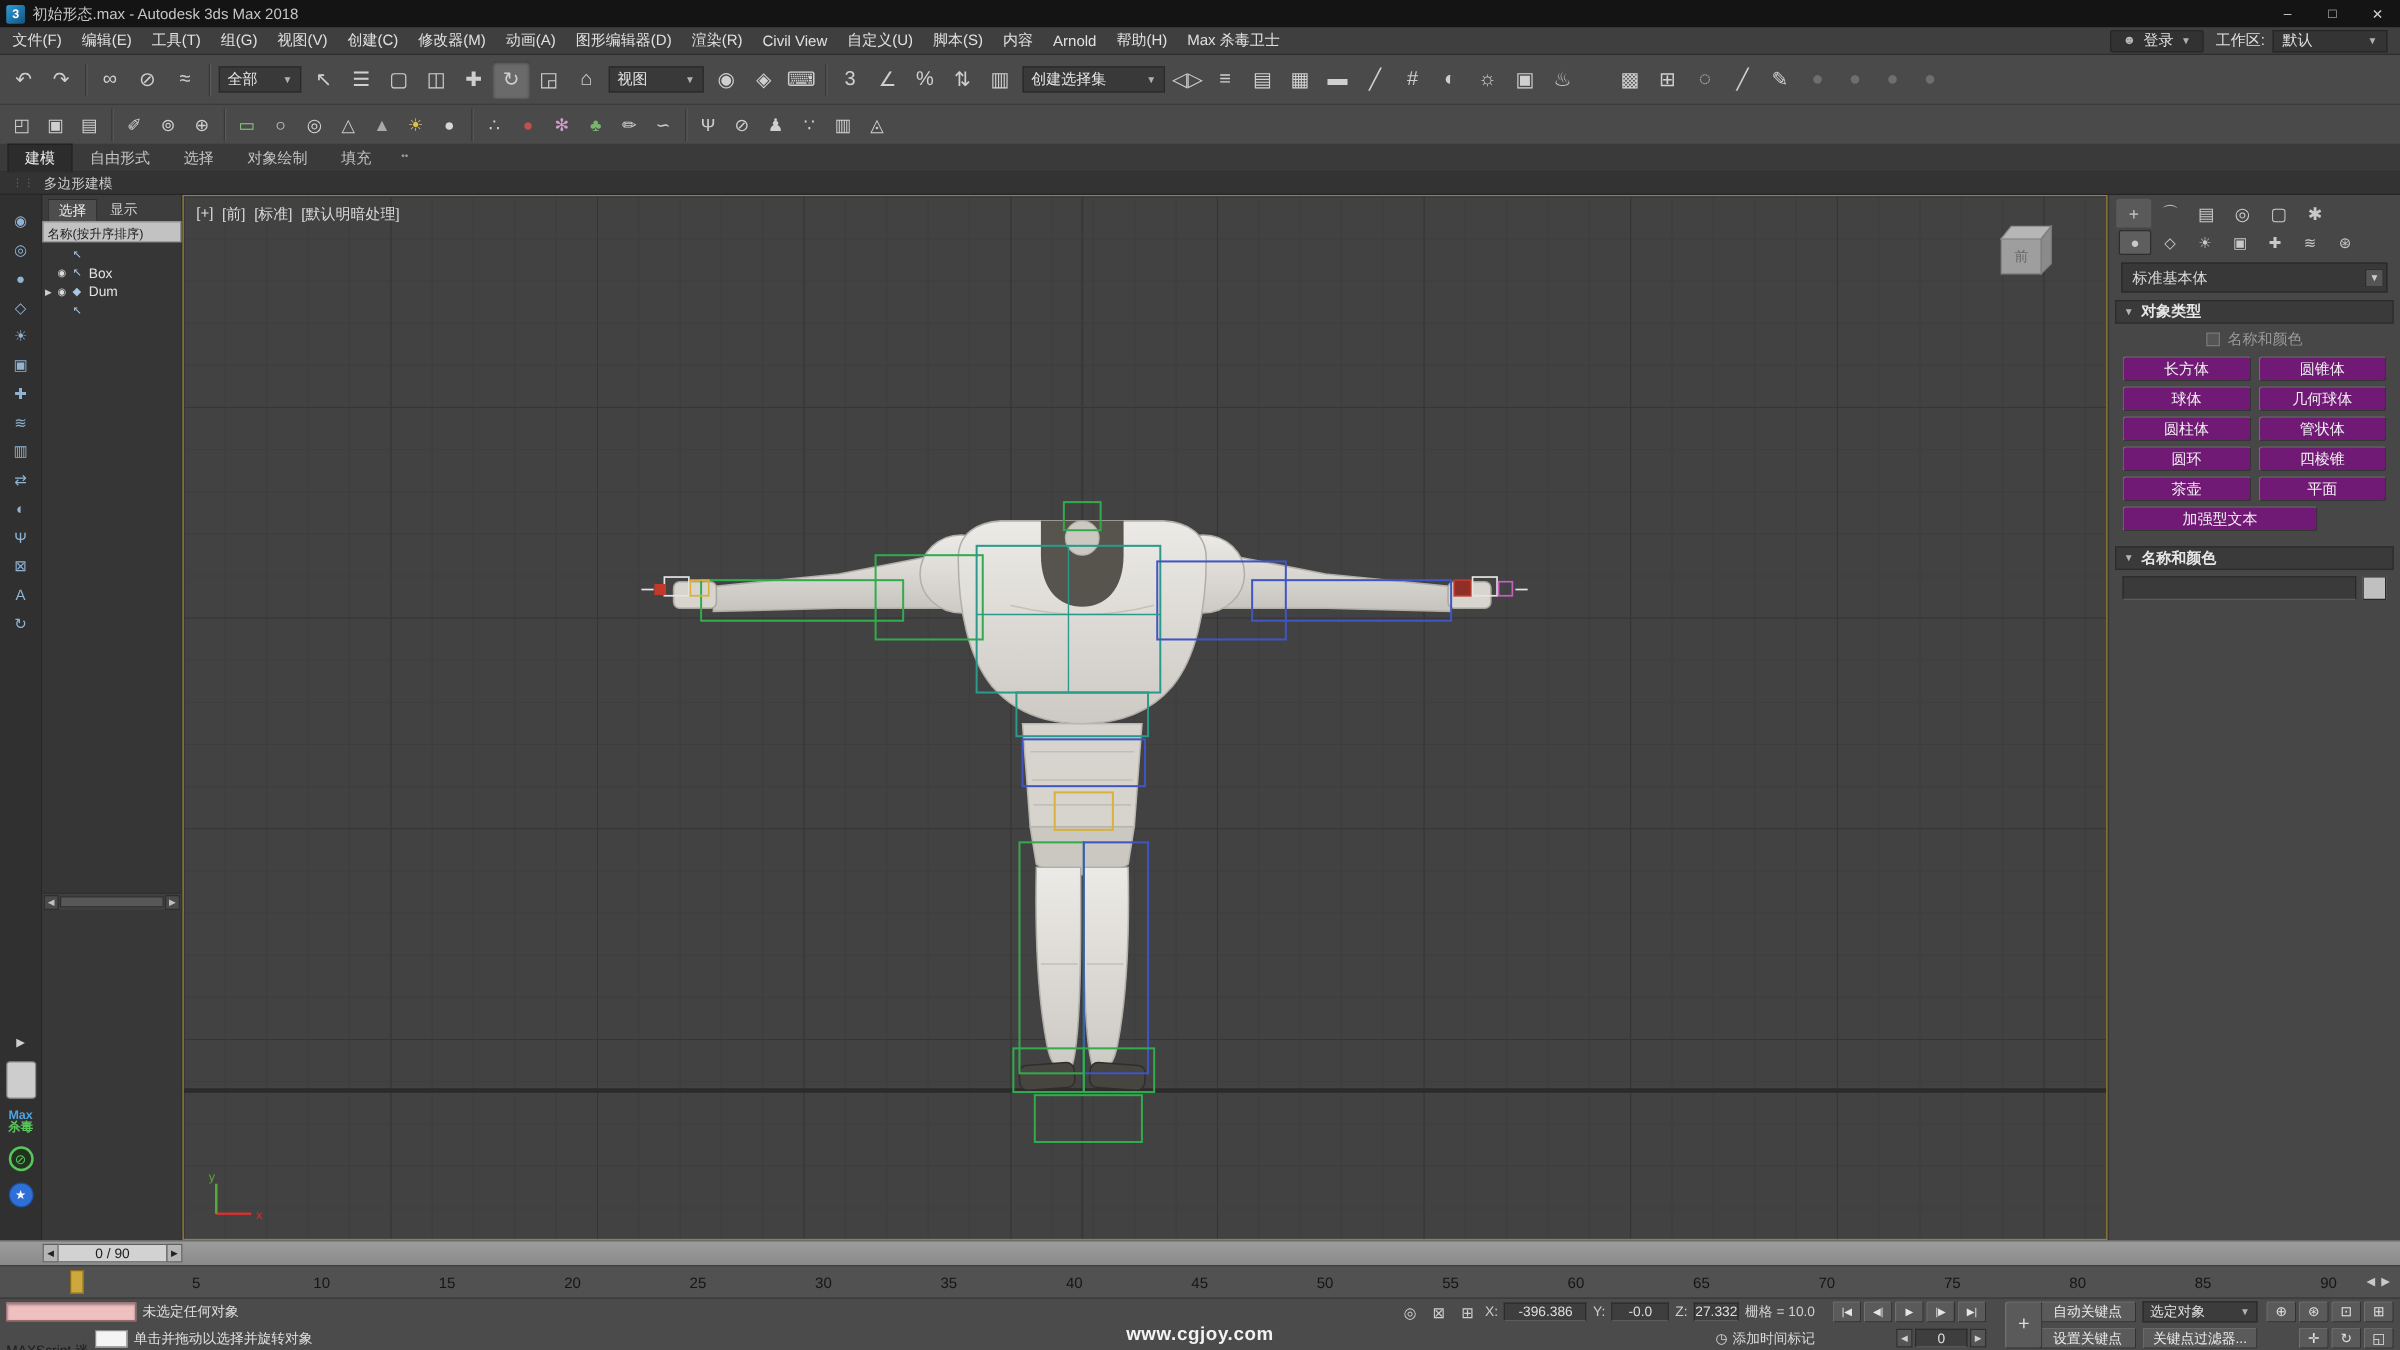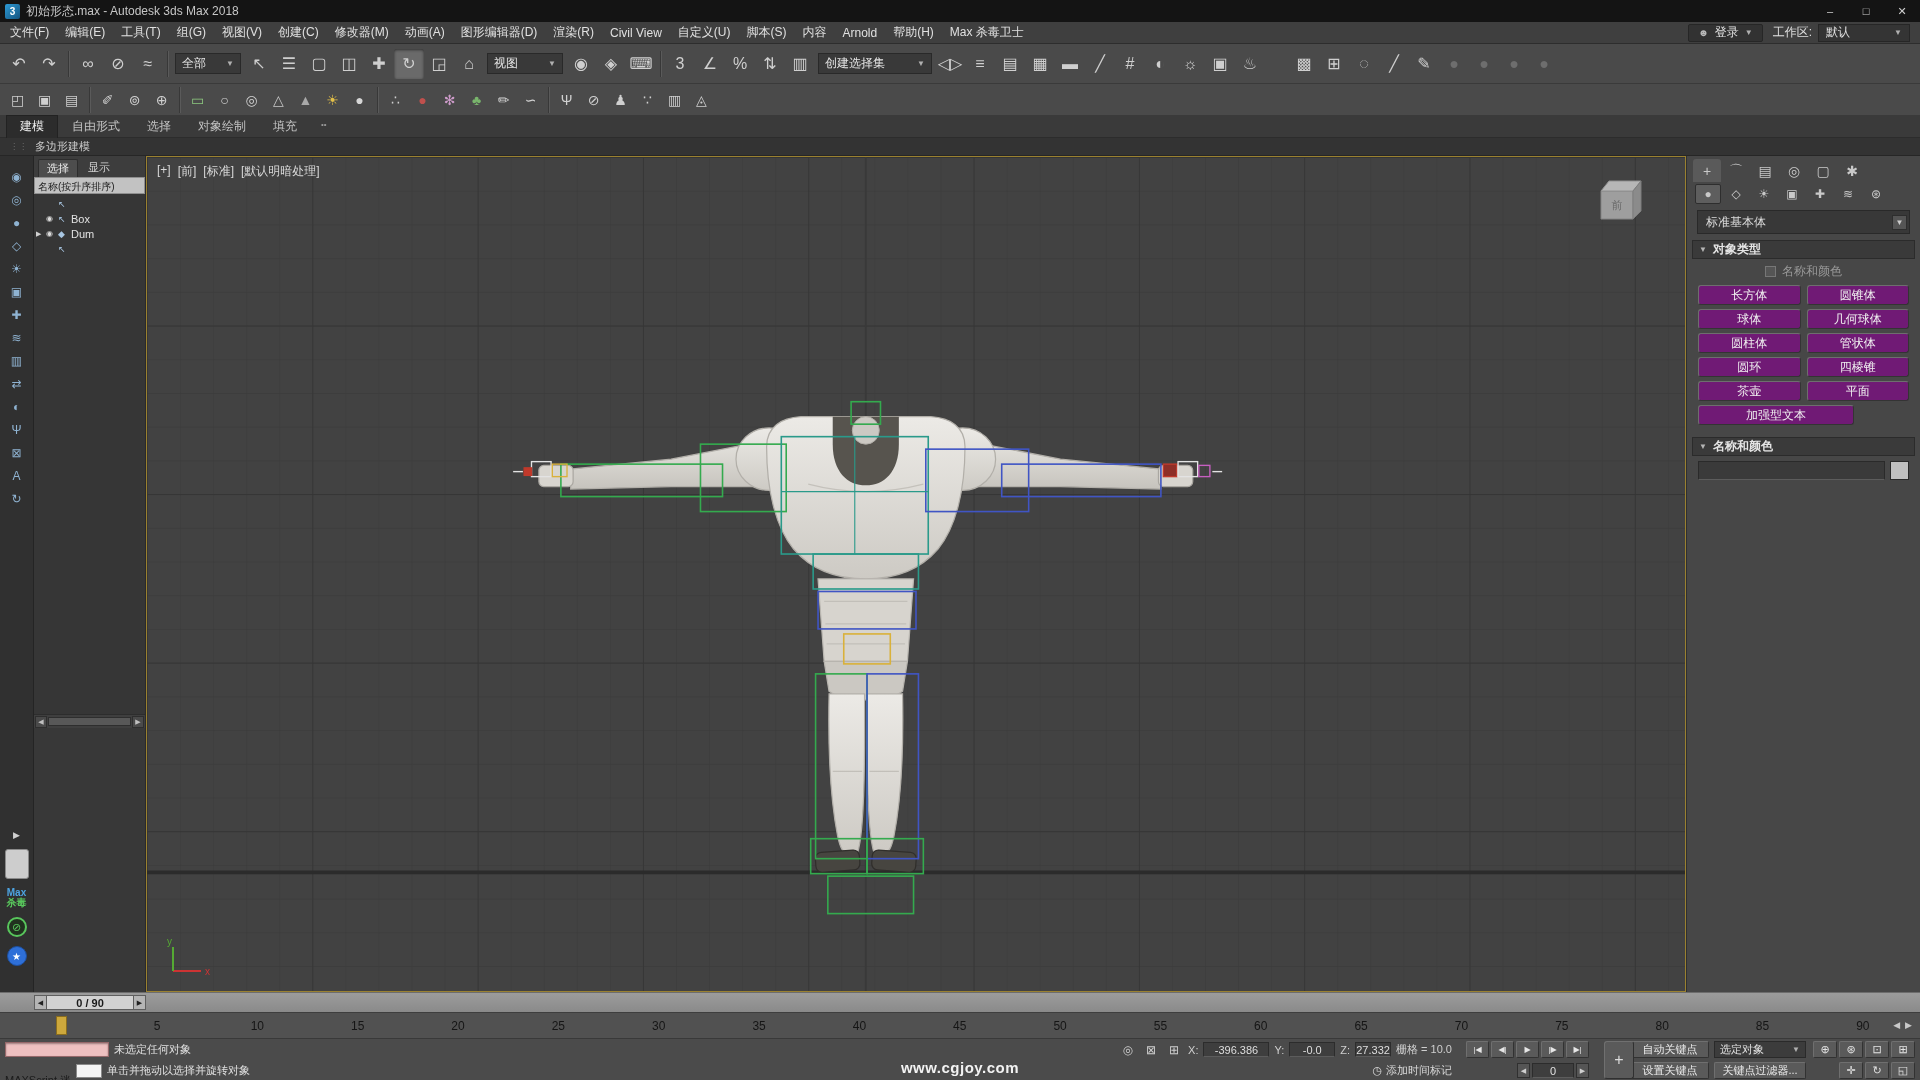--- a/index.html
+++ b/index.html
@@ -103,21 +103,21 @@
   .objbtn:last-child{grid-column:1/-1;width:74%;justify-self:start;}
   .namerow{display:flex;gap:5px;padding:5px 6px;align-items:center;}
   .nameinput{flex:1;height:19px;background:#3a3a3a;border:1px solid #2a2a2a;border-bottom-color:#5c5c5c;}
   .swatch{width:19px;height:19px;background:#c0c0c0;border:1px solid #2a2a2a;}
   .cp-rest{flex:1;}
 
   
   .timeslider{height:20px;background:linear-gradient(#9c9c9c,#8a8a8a);border-top:1px solid #6d6d6d;position:relative;flex:0 0 auto;}
   .ts-handle{position:absolute;left:34px;top:2px;height:15px;display:flex;align-items:stretch;}
   .ts-arrow{width:13px;background:#b5b5b5;border:1px solid #5f5f5f;display:flex;align-items:center;justify-content:center;font-size:7px;color:#222222;}
-  .ts-label{width:86px;background:#d2d2d2;border-top:1px solid #5f5f5f;border-bottom:1px solid #5f5f5f;display:flex;align-items:center;justify-content:center;font-size:11px;color:#1a1a1a;font-weight:bold;}
+  .ts-label{width:86px;background:#d2d2d2;border-top:1px solid #5f5f5f;border-bottom:1px solid #5f5f5f;display:flex;align-items:center;justify-content:center;font-size:11px;color:#1a1a1a;}
 
   
   .ruler{height:26px;background:#515151;border-top:1px solid #3e3e3e;position:relative;font-size:12px;color:#151515;flex:0 0 auto;}
   .ruler-ticks{position:absolute;left:148px;right:48px;top:0;bottom:0;display:flex;justify-content:space-between;align-items:center;}
   .rtick{min-width:18px;text-align:center;}
   .frame-marker{position:absolute;left:56px;top:3px;width:11px;height:19px;background:#cda83c;border:1px solid #8a6d1e;}
   .ruler-arrows{position:absolute;right:8px;top:7px;display:flex;gap:5px;font-size:9px;color:#c9c9c9;}
 
   
   .statusbar{position:relative;height:42px;background:#4b4b4b;border-top:1px solid #393939;font-size:11px;color:#e0e0e0;flex:0 0 auto;}

